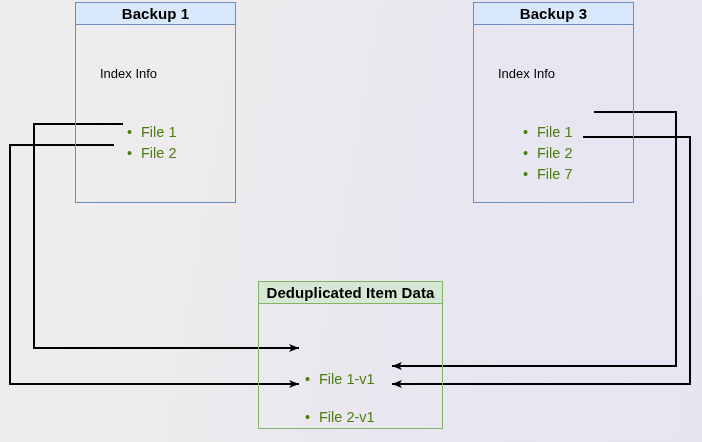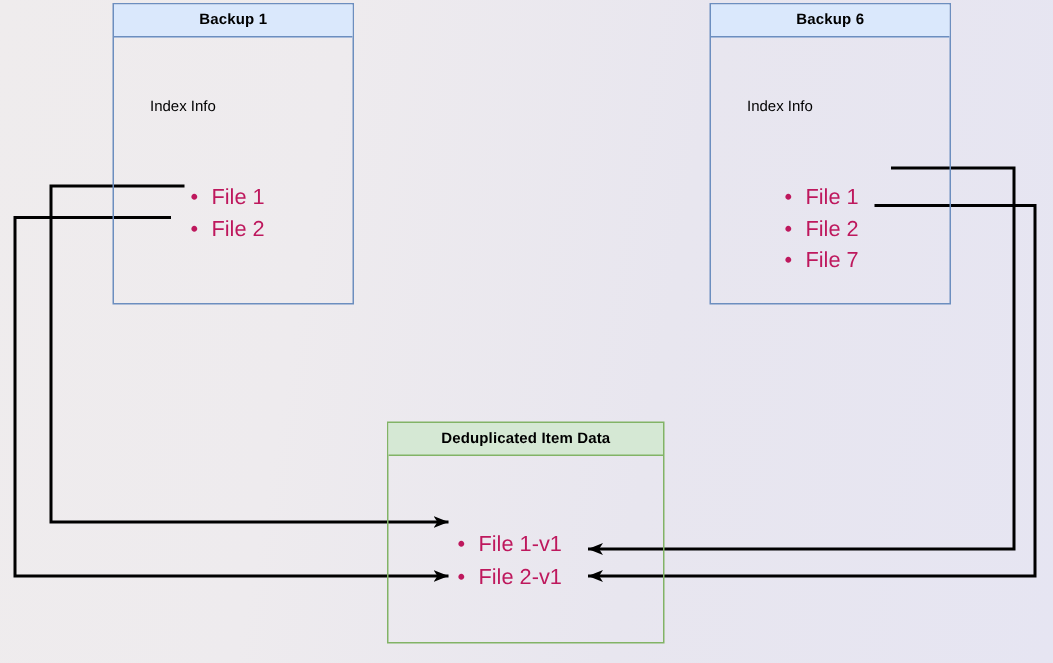--- a/index.html
+++ b/index.html
@@ -38,21 +38,21 @@
   }
   .node-header {
     box-sizing: border-box;
     width: 100%;
     height: 22px;
     border-bottom-style: solid;
     border-bottom-width: 1px;
     display: flex;
     align-items: center;
     justify-content: center;
-    font-size: 10px;
+    font-size: 15px;
     font-weight: bold;
     color: #000000;
     letter-spacing: 0.1px;
   }
   .node-body {
     position: relative;
     box-sizing: border-box;
     width: 100%;
     background: transparent;
   }
@@ -72,53 +72,53 @@
     background: #d5e8d4;
     border-bottom-color: #82b366;
   }
 
   #backup1 { left: 75px; top: 2px; width: 161px; height: 201px; }
   #backup2 { left: 473px; top: 2px; width: 161px; height: 201px; }
   #dedup   { left: 258px; top: 281px; width: 185px; height: 148px; }
 
   .index-label {
     position: absolute;
-    font-size: 10px;
+    font-size: 13px;
     color: #000;
     white-space: nowrap;
   }
   #backup1 .index-label { left: 24px; top: 41px; }
   #backup2 .index-label { left: 24px; top: 41px; }
 
   .file-list {
     position: absolute;
     margin: 0;
     padding: 0;
     list-style: none;
   }
   .file-list li {
     font-size: 14.5px;
-    color: #be185d;
+    color: #4d7c0f;
     line-height: 21px;
     white-space: nowrap;
     position: relative;
     padding-left: 15px;
   }
   .file-list li::before {
     content: "\2022";
     position: absolute;
     left: 1px;
     top: -0.5px;
     font-size: 14.5px;
     line-height: 21px;
   }
   #backup1 .file-list { left: 50px; top: 97px; }
   #backup2 .file-list { left: 48px; top: 97px; }
   #dedup   .file-list { left: 45px; top: 48px; }
-  #dedup .file-list li { line-height: 22px; }
+  #dedup .file-list li { line-height: 22px; margin-top: 16px; }
   #dedup .file-list li::before { line-height: 22px; }
 
   .conn-path {
     fill: none;
     stroke: #000000;
     stroke-width: 2;
     stroke-linecap: square;
     stroke-linejoin: miter;
   }
 </style>
@@ -148,21 +148,21 @@
     <div class="node-body">
       <div class="index-label">Index Info</div>
       <ul class="file-list">
         <li>File 1</li>
         <li>File 2</li>
       </ul>
     </div>
   </div>
 
   <div class="node node-blue" id="backup2">
-    <div class="node-header">Backup 6</div>
+    <div class="node-header">Backup 3</div>
     <div class="node-body">
       <div class="index-label">Index Info</div>
       <ul class="file-list">
         <li>File 1</li>
         <li>File 2</li>
         <li>File 7</li>
       </ul>
     </div>
   </div>
 

